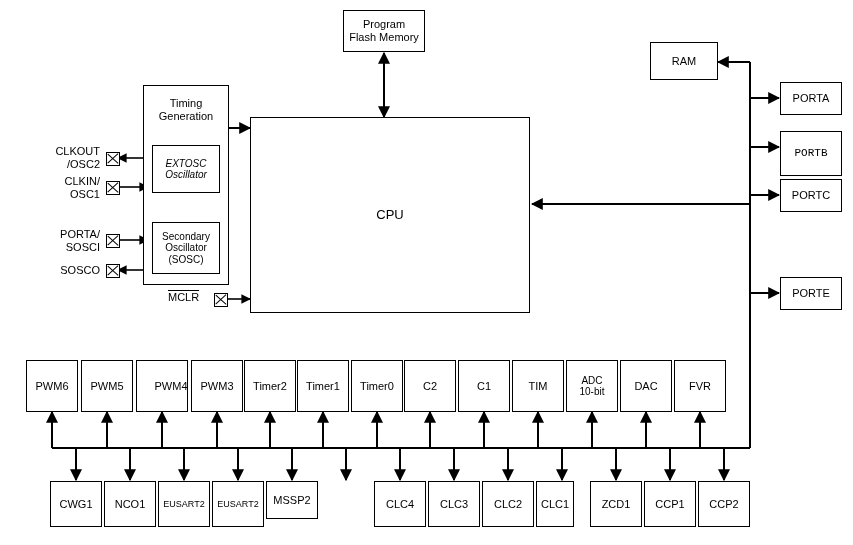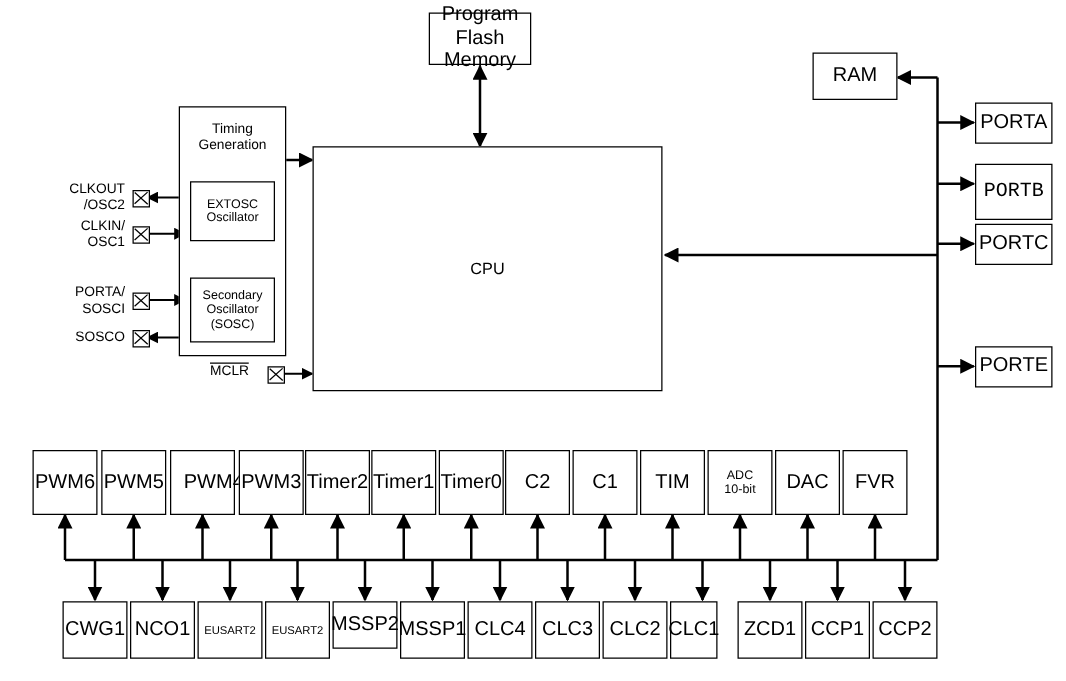--- a/index.html
+++ b/index.html
@@ -15,21 +15,21 @@
   }
   .box{
     position:absolute;
     box-sizing:border-box;
     border:1.4px solid #000;
     background:#fff;
     display:flex;
     align-items:center;
     justify-content:center;
     text-align:center;
-    font-size:16px;
+    font-size:11px;
     color:#000;
     line-height:1.15;
     z-index:3;
   }
   .box.small{font-size:10px;}
   .box.cpu{font-size:13px;}
   .label{
     position:absolute;
     font-size:11px;
     color:#000;
@@ -157,21 +157,21 @@
 
   <div class="box cpu" style="left:250px;top:117px;width:280px;height:196px;">
     <span>CPU</span>
   </div>
 
   <div class="box" style="left:143px;top:85px;width:86px;height:200px;display:block;">
   </div>
   <div class="timing-title" style="left:143px;top:97px;width:86px;white-space:pre-line;">Timing
 Generation</div>
 
-  <div class="box small" style="left:152px;top:145px;width:68px;height:48px;">
+  <div class="box small" style="left:152px;top:145px;width:68px;height:48px;font-style:italic;">
     <span style="white-space:pre-line;">EXTOSC
 Oscillator</span>
   </div>
 
   <div class="box small" style="left:152px;top:222px;width:68px;height:52px;">
     <span style="white-space:pre-line;">Secondary
 Oscillator
 (SOSC)</span>
   </div>
 
@@ -255,23 +255,20 @@
   </div>
   <div class="box small" style="left:158px;top:481px;width:52px;height:46px;font-size:9px;">
     <span>EUSART2</span>
   </div>
   <div class="box small" style="left:212px;top:481px;width:52px;height:46px;font-size:9px;">
     <span>EUSART2</span>
   </div>
   <div class="box" style="left:266px;top:481px;width:52px;height:38px;">
     <span>MSSP2</span>
   </div>
-  <div class="box" style="left:320px;top:481px;width:52px;height:46px;">
-    <span>MSSP1</span>
-  </div>
   <div class="box" style="left:374px;top:481px;width:52px;height:46px;">
     <span>CLC4</span>
   </div>
   <div class="box" style="left:428px;top:481px;width:52px;height:46px;">
     <span>CLC3</span>
   </div>
   <div class="box" style="left:482px;top:481px;width:52px;height:46px;">
     <span>CLC2</span>
   </div>
   <div class="box" style="left:536px;top:481px;width:38px;height:46px;">

